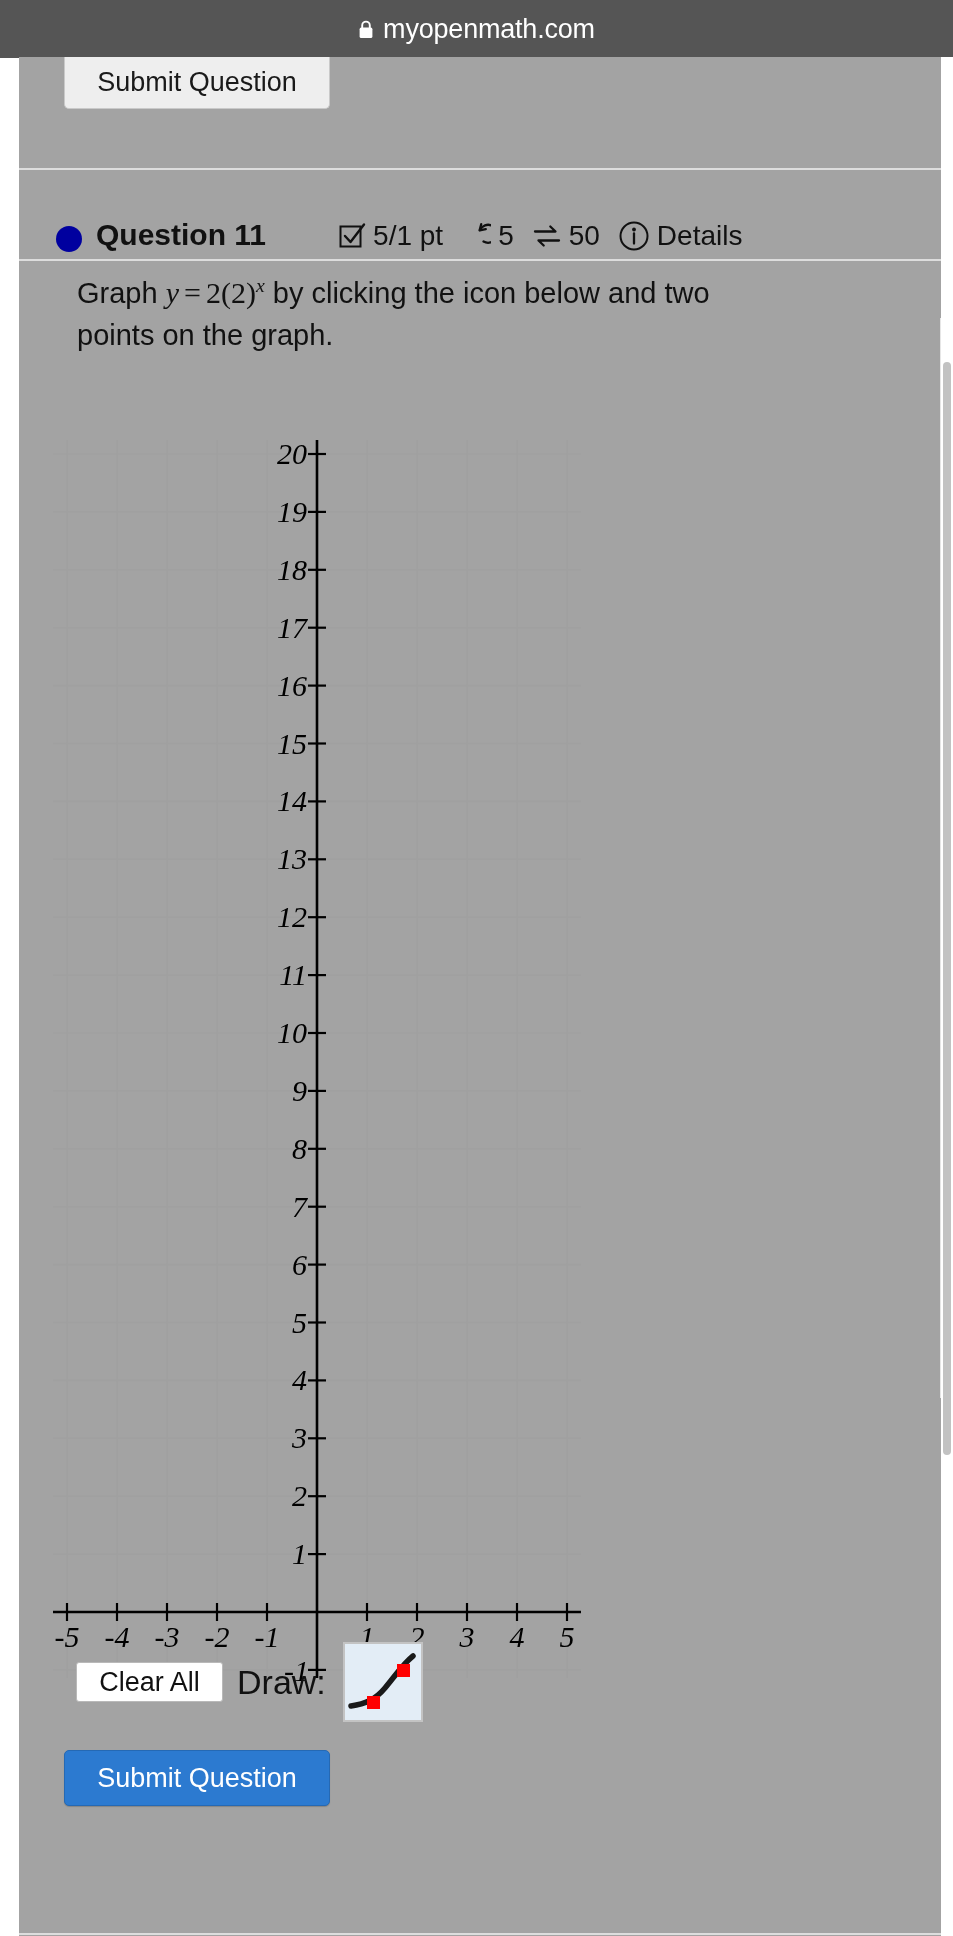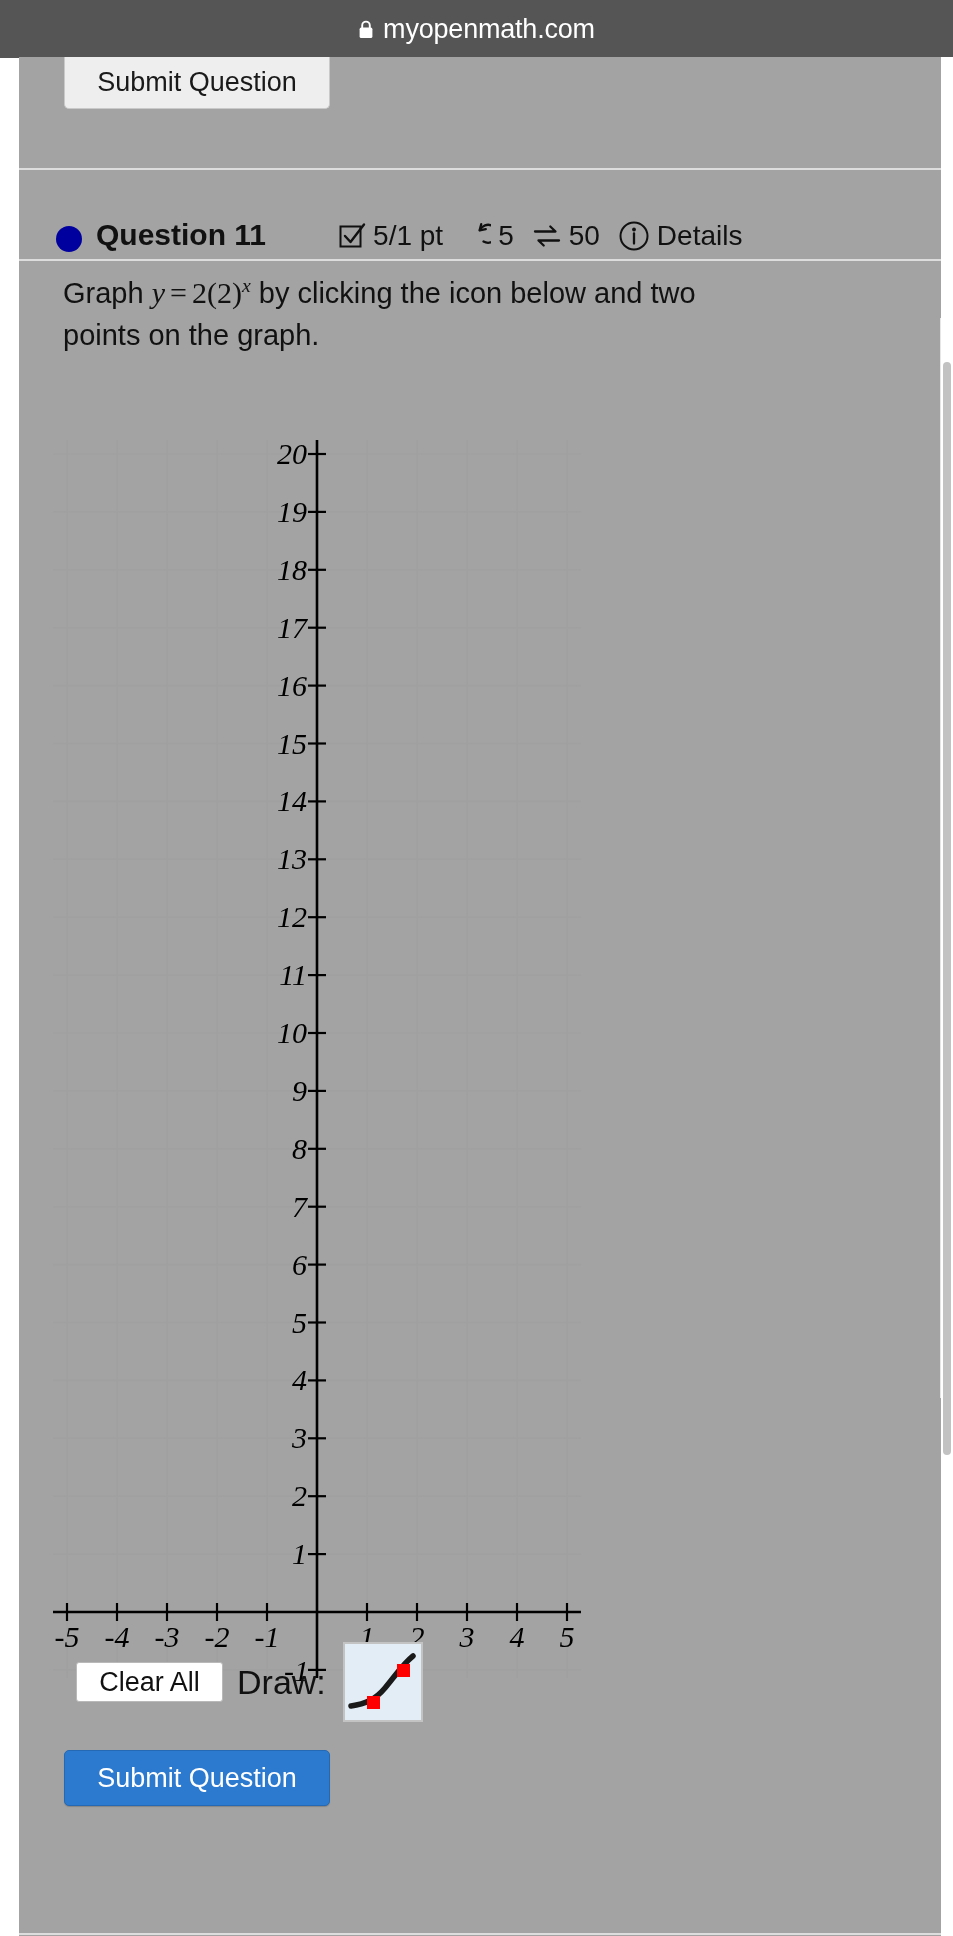--- a/index.html
+++ b/index.html
@@ -96,21 +96,21 @@
   .meta-item .glyph { display: flex; align-items: center; }
   .meta-text { font-size: 28px; color: #111111; }
   .details-text { font-size: 28px; color: #111111; }
 
   
   .q-body {
     position: absolute; left: 0; top: 215px;
     width: 941px;
   }
   .prompt {
-    padding: 0 44px;
+    padding: 0 58px;
     font-size: 29px;
     line-height: 1.42;
     color: #111111;
     max-width: 760px;
   }
   .mathtext {
     font-family: "Liberation Serif", serif;
     font-style: italic;
     font-size: 30px;
     white-space: nowrap;

